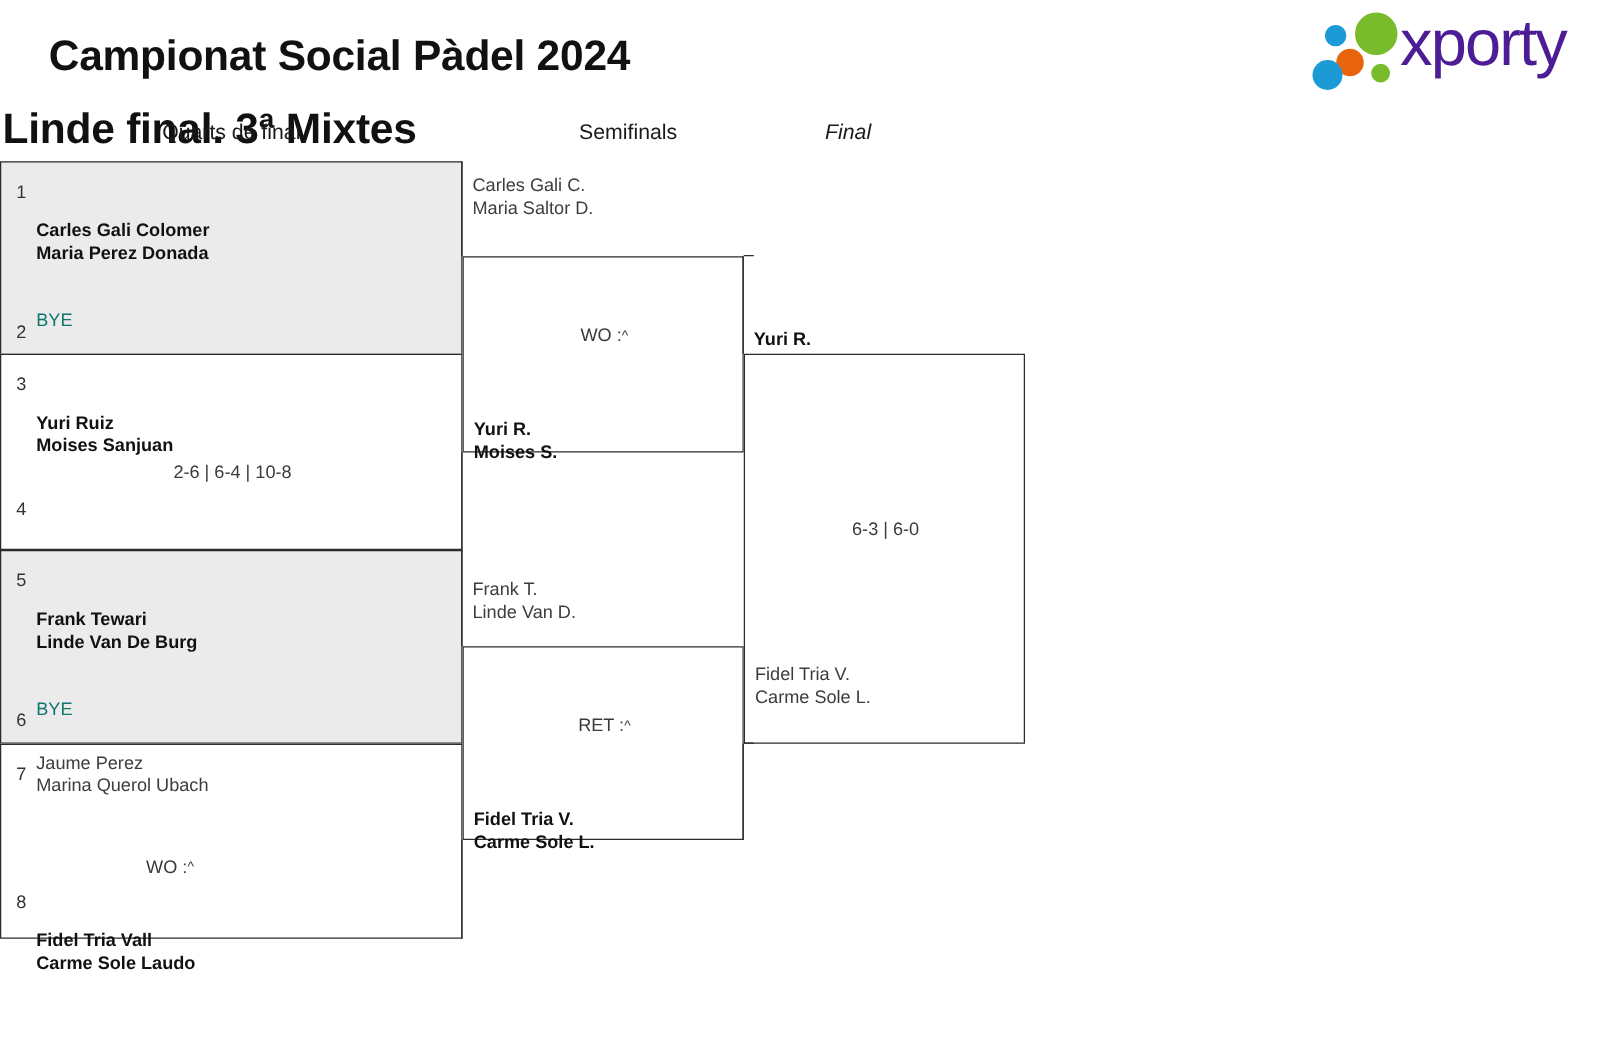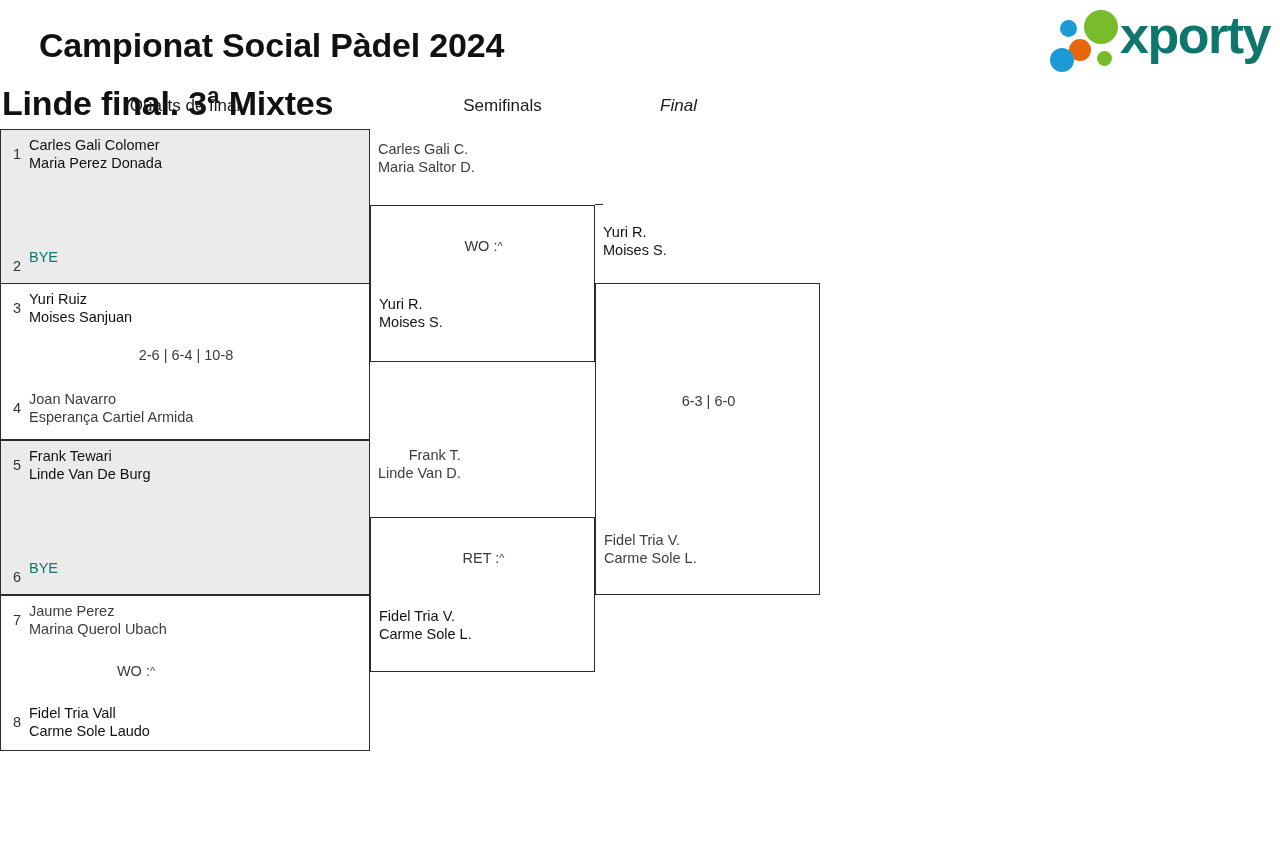--- a/index.html
+++ b/index.html
@@ -51,23 +51,23 @@
   #logo-dot-blue-top   { left: 12px;  top: 14px; width: 17px; height: 17px; background: #1b9ad6; }
   #logo-dot-green-big  { left: 36px;  top: 4px;  width: 34px; height: 34px; background: #78bc2c; }
   #logo-dot-orange     { left: 21px;  top: 33px; width: 22px; height: 22px; background: #e8650d; }
   #logo-dot-blue-bot   { left: 2px;   top: 42px; width: 24px; height: 24px; background: #1b9ad6; }
   #logo-dot-green-sm   { left: 49px;  top: 45px; width: 15px; height: 15px; background: #78bc2c; }
   #logo-wordmark {
     position: absolute;
     left: 72px;
     top: -2px;
     font-size: 52px;
-    font-weight: bold;
+    font-weight: normal;
     letter-spacing: -1.5px;
-    color: #0f766e;
+    color: #4c1d95;
     line-height: 62px;
   }
 
   
   .round-header {
     position: absolute;
     font-size: 17px;
     font-weight: normal;
     color: #1a1a1a;
     text-align: center;
@@ -110,33 +110,34 @@
     color: #333333;
     line-height: 18px;
     padding-top: 9px;
   }
   .names {
     padding-left: 8px;
     font-size: 14.5px;
     line-height: 18px;
   }
   .names .nm { display: block; }
-  .winner .names { font-weight: normal; color: #111111; }
+  .winner .names { font-weight: bold; color: #111111; margin-top: 40px; }
   .loser  .names { font-weight: normal; color: #3d3d3d; }
   .bye .names { font-weight: normal; color: #0f766e; }
   .bye .seed, .loser .seed, .winner .seed { color: #333333; }
 
   
   .score {
     position: absolute;
     text-align: center;
     font-size: 14.5px;
     color: #3a3a3a;
     line-height: 18px;
     white-space: nowrap;
+    margin-top: 23px;
   }
   .score .caret {
     font-size: 11px;
     vertical-align: 1px;
   }
 
   
   .conn {
     position: absolute;
     background: #2b2b2b;
@@ -193,24 +194,20 @@
       <span class="names">
         <span class="nm">Yuri Ruiz</span>
         <span class="nm">Moises Sanjuan</span>
       </span>
     </div>
     <div class="score" style="left:0px; top:62px; width:370px;">
       <span>2-6 | 6-4 | 10-8</span><span class="caret"></span>
     </div>
     <div class="team loser" style="left:0px; top:106px;">
       <span class="seed">4</span>
-      <span class="names">
-        <span class="nm">Joan Navarro</span>
-        <span class="nm">Esperança Cartiel Armida</span>
-      </span>
     </div>
   </div>
 
   <div class="match shaded" style="left:0px; top:440px; width:370px; height:155px;">
     <div class="team winner" style="left:0px; top:6px;">
       <span class="seed">5</span>
       <span class="names">
         <span class="nm">Frank Tewari</span>
         <span class="nm">Linde Van De Burg</span>
       </span>
@@ -260,21 +257,21 @@
       <span>WO :</span><span class="caret">^</span>
     </div>
     <div class="team winner" style="left:0px; top:89px;">
       <span class="names">
         <span class="nm">Yuri R.</span>
         <span class="nm">Moises S.</span>
       </span>
     </div>
   </div>
 
-  <div class="match noborder" style="left:370px; top:423px; width:225px; height:77px;text-align:right;">
+  <div class="match noborder" style="left:370px; top:440px; width:225px; height:77px;">
     <div class="team loser" style="left:0px; top:23px;">
       <span class="names">
         <span class="nm">Frank T.</span>
         <span class="nm">Linde Van D.</span>
       </span>
     </div>
   </div>
 
   <div class="match plain" style="left:370px; top:517px; width:225px; height:155px;">
     <div class="score" style="left:0px; top:31px; width:225px;">

